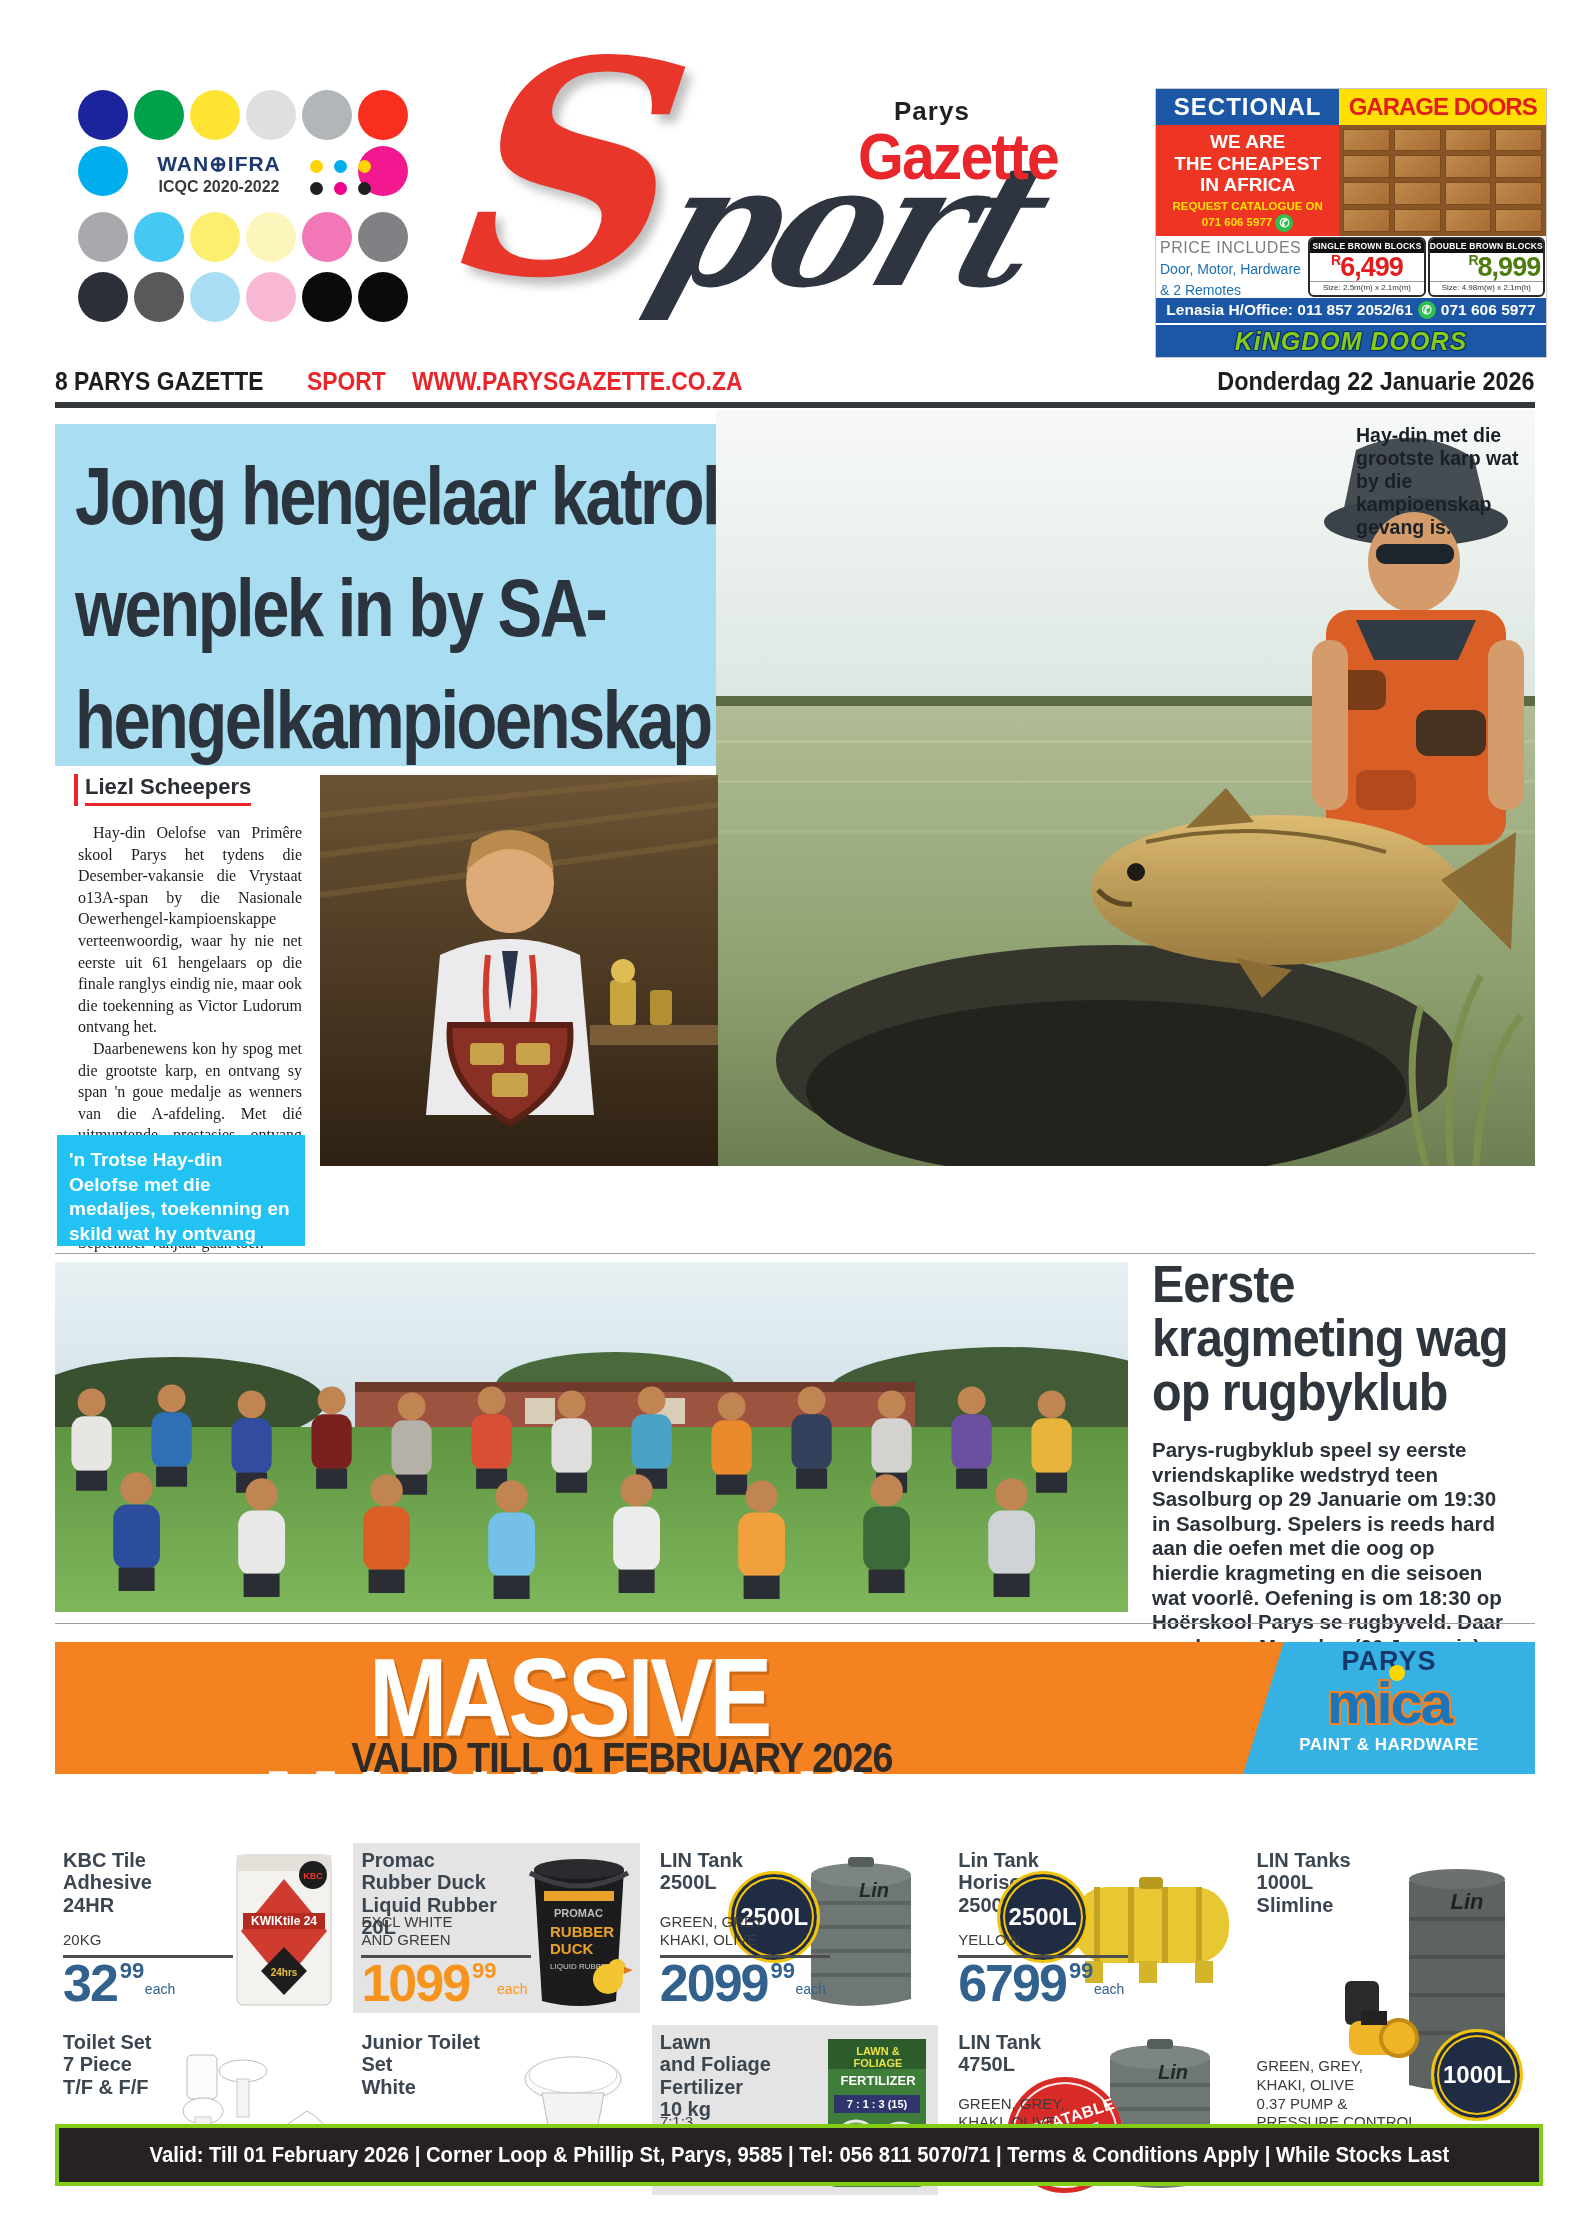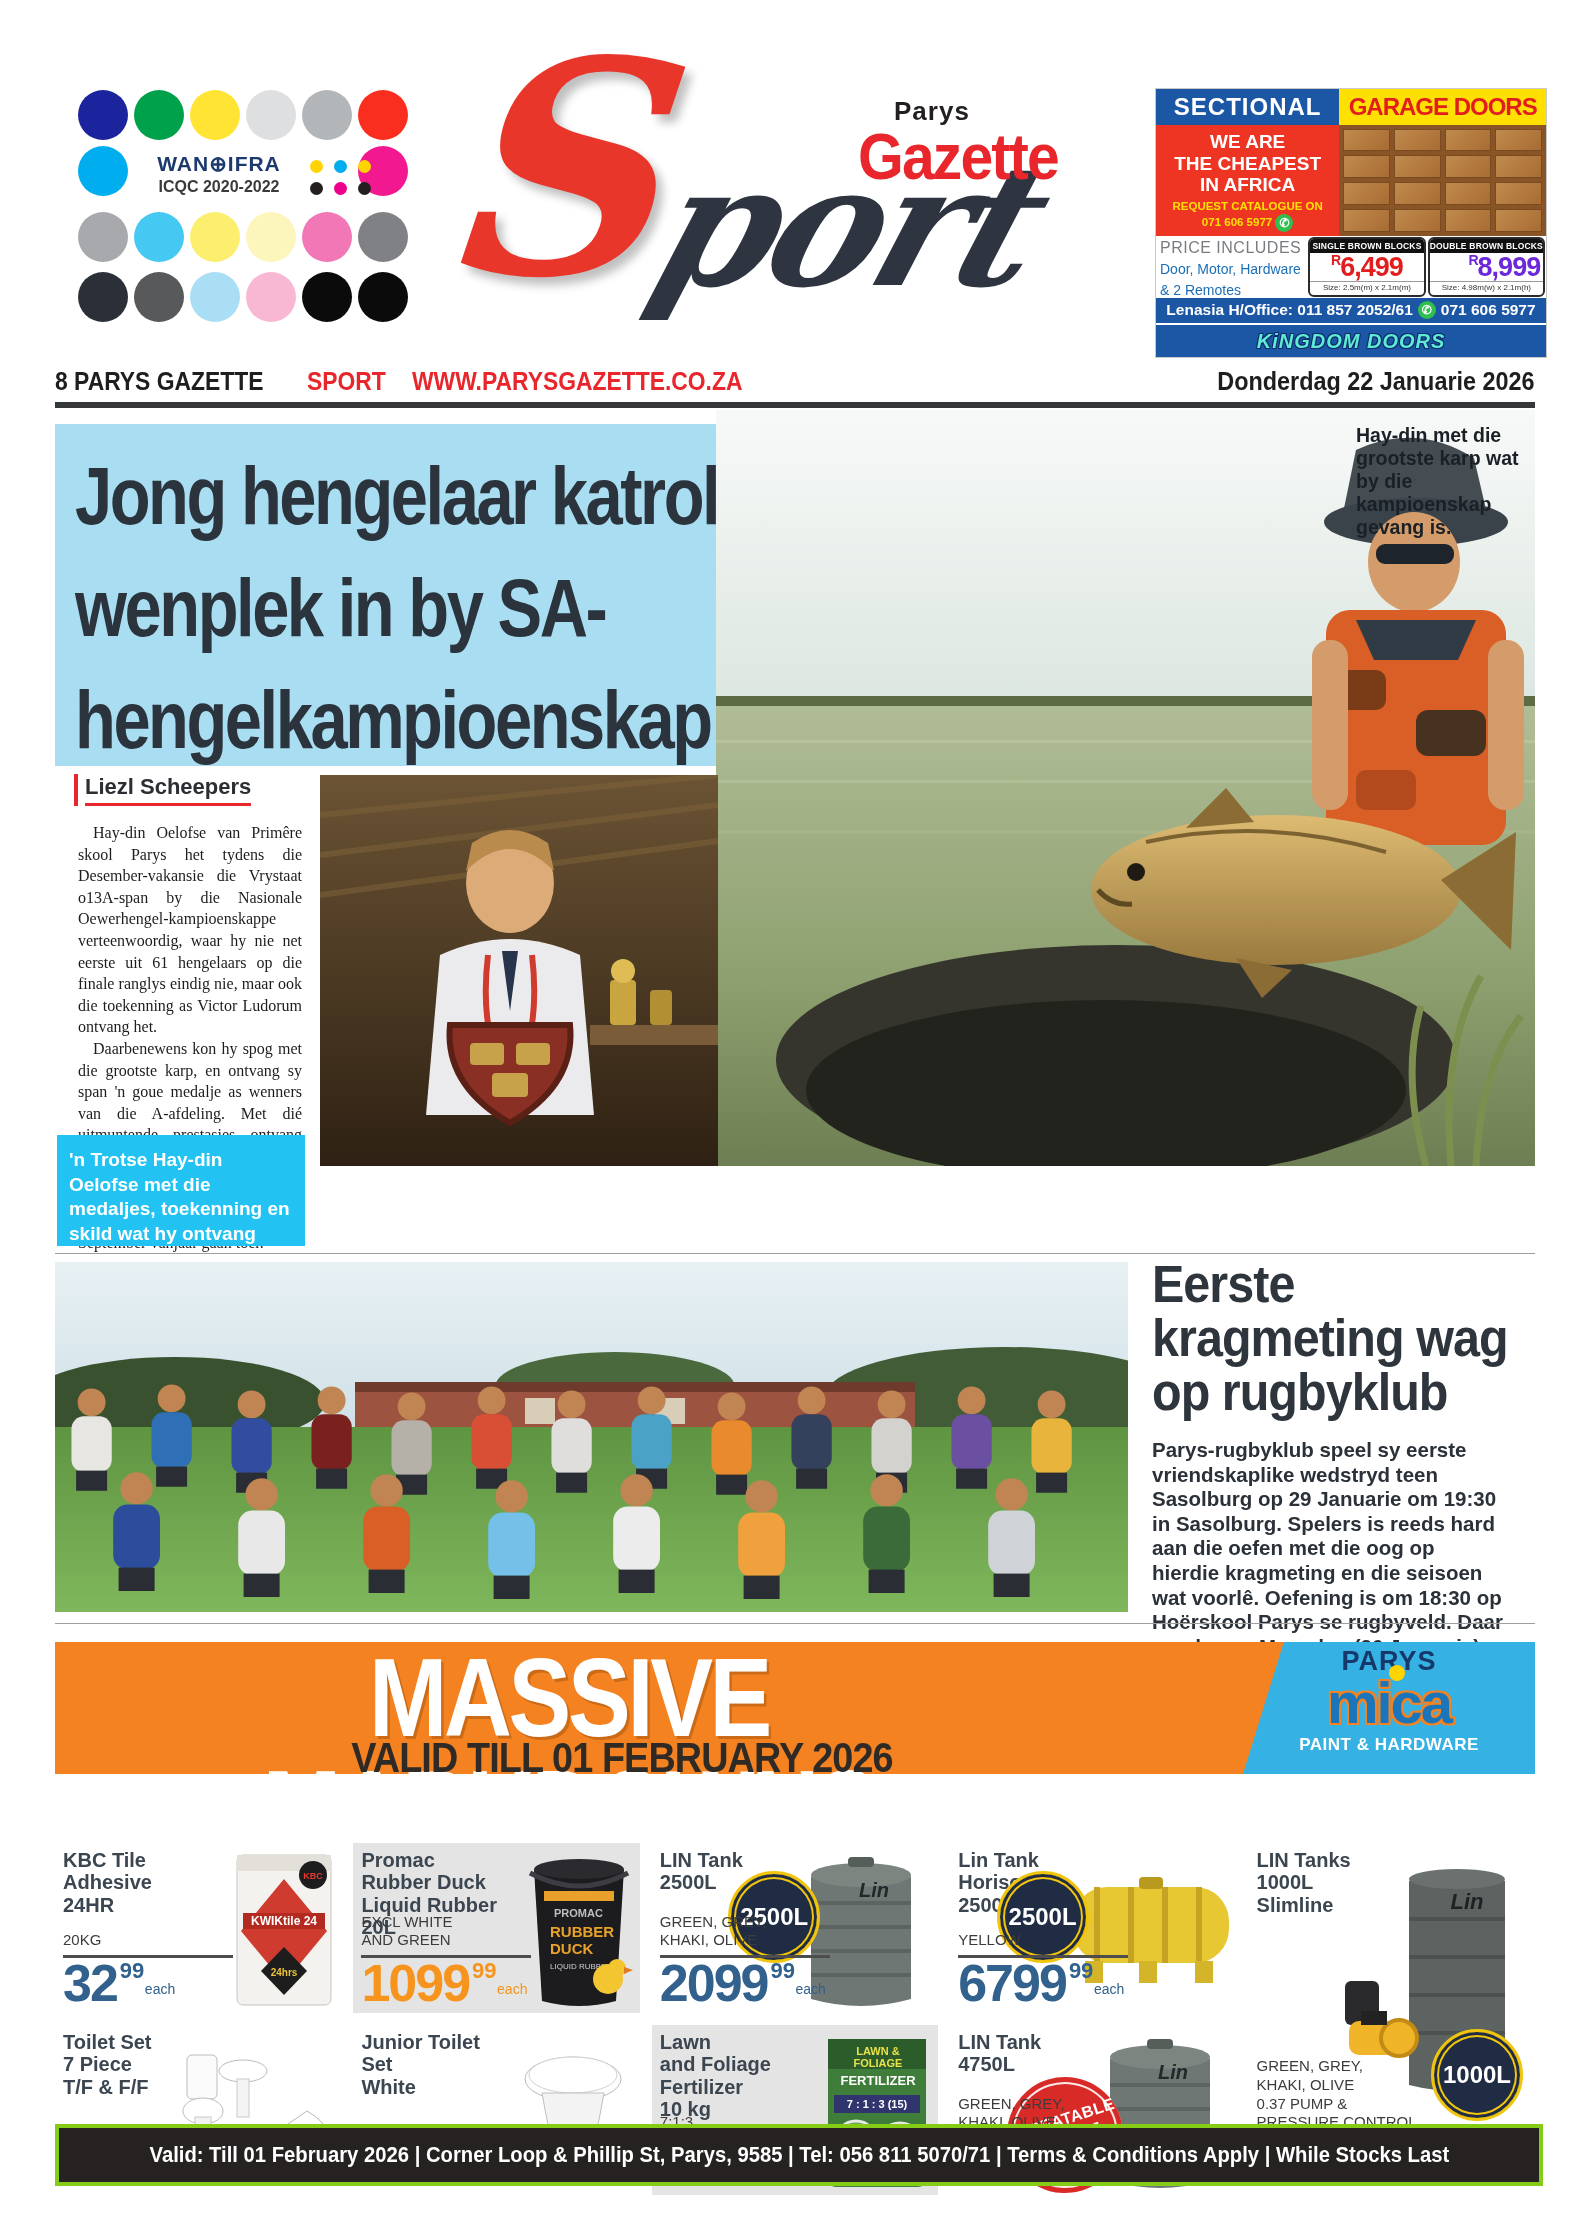--- a/index.html
+++ b/index.html
@@ -44,25 +44,25 @@
   .gad-door div{background:linear-gradient(135deg,#c08a4e,#a86c33);border:1px solid #7a4a20;}
   .gad-price{display:flex;height:62px;align-items:stretch;}
   .gad-pl{width:40%;padding:3px 0 0 4px;box-sizing:border-box;}
   .pi{color:#7a7d80;font-size:16px;letter-spacing:.5px;}
   .inc{color:#1c6fb5;font-size:14px;line-height:1.55;margin-top:2px;}
   .pbox{width:30%;border:2px solid #2b2b2b;border-radius:6px;margin:1px 1px;background:#fff;text-align:center;overflow:hidden;}
   .pbox-h{background:#111;color:#fff;font-size:8.5px;font-weight:700;padding:2px 0;letter-spacing:.2px;}
   .pbox-p{font-size:27px;font-weight:900;line-height:1.05;letter-spacing:-1px;}
   .pbox-p .r{font-size:14px;vertical-align:top;font-weight:900;}
   .pbox-p.redp{color:#e21d1d;}
-  .pbox-p.bluep{color:#6d28d9;padding-left:36px;}
+  .pbox-p.bluep{color:#4d7c0f;padding-left:36px;}
   .pbox-s{font-size:8px;color:#333;border-top:1px solid #999;padding:1px 0;}
   .gad-office{height:26px;background:#1c57a5;color:#fff;font-weight:800;font-size:15.5px;display:flex;align-items:center;justify-content:center;gap:5px;}
   .gad-brand{height:32px;background:#1c57a5;border-top:2px solid #fff;display:flex;align-items:center;justify-content:center;}
-  .gad-brand span{color:#5eead4;font-weight:900;font-size:20px;font-style:italic;letter-spacing:1px;
+  .gad-brand span{color:#84cc16;font-weight:900;font-size:25px;font-style:italic;letter-spacing:1px;
      text-shadow:-1px -1px 0 #0b2d6b,1px -1px 0 #0b2d6b,-1px 1px 0 #0b2d6b,1px 1px 0 #0b2d6b;}
 
   
   .secbar{left:55px;top:366px;width:1480px;height:32px;font-size:26px;font-weight:800;color:#1e1e1e;}
   .sq{display:inline-block;transform:scaleX(.88);transform-origin:left;}
   .secbar .red{color:#e8262b;}
   .sec-date{position:absolute;right:0;top:0;font-weight:700;color:#1e1e1e;transform:scaleX(.9);transform-origin:right;}
   .mainrule{left:55px;top:402px;width:1480px;height:6px;background:#35383b;}
 
   

